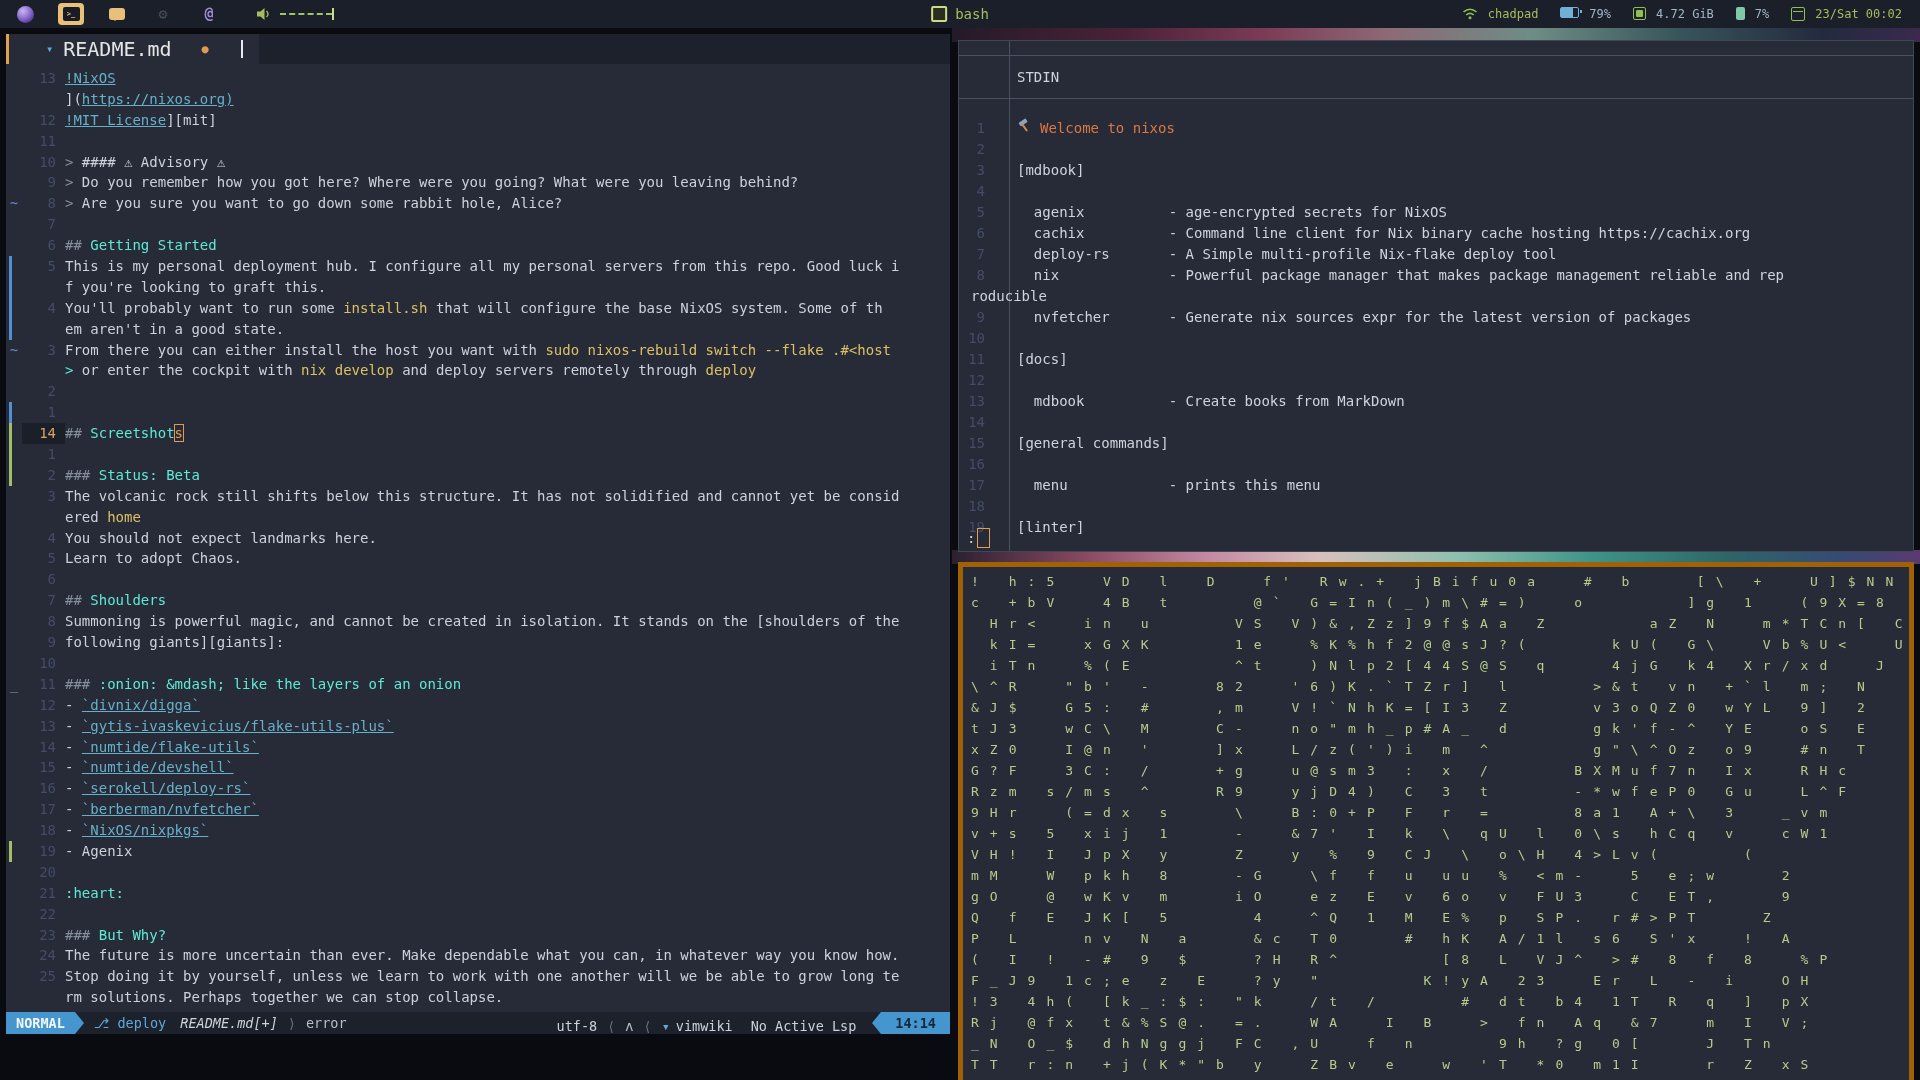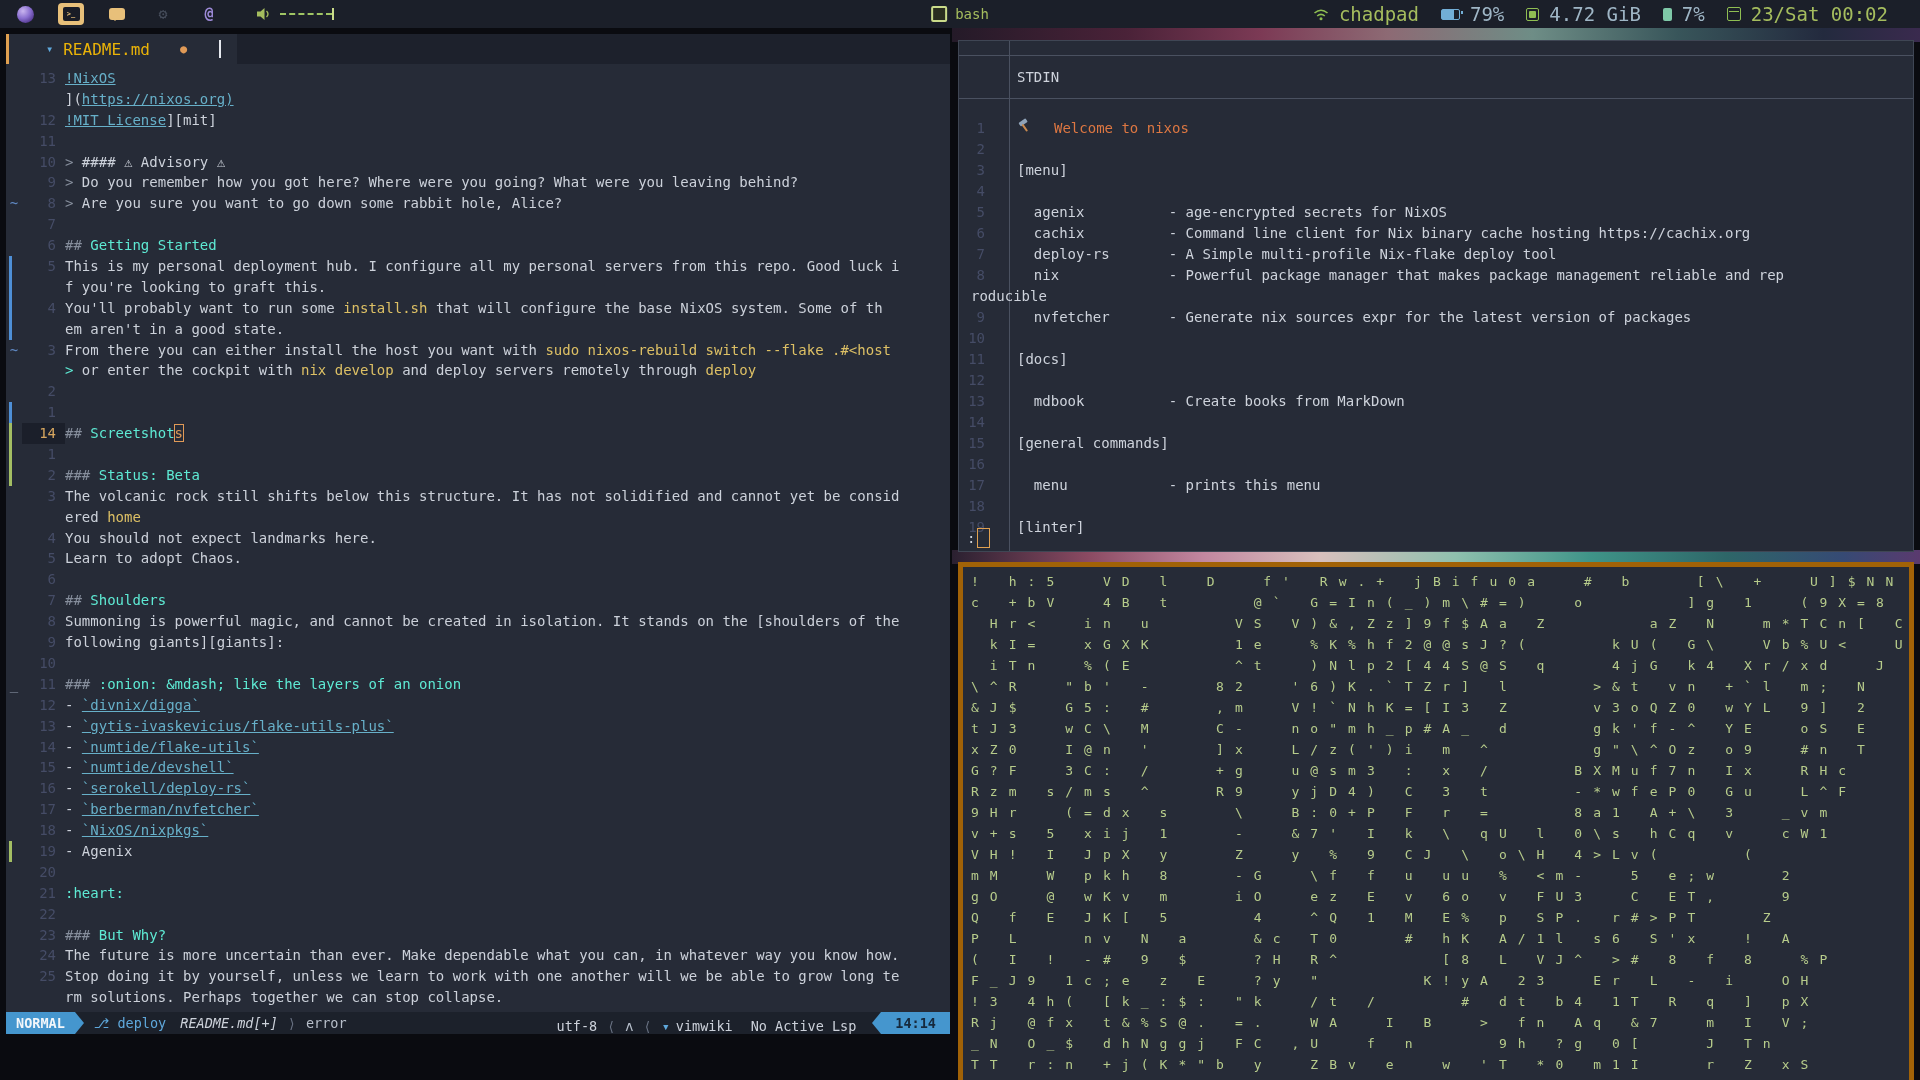--- a/index.html
+++ b/index.html
@@ -22,21 +22,21 @@
   .chat-bubble::after{content:'';position:absolute;left:3px;bottom:-4px;border:3px solid transparent;border-top-color:#e8c07a;}
   .gear{font-size:15px;color:#464d5b;line-height:1;}
   .at-icon{font-size:15px;color:#9d8ad8;font-weight:bold;line-height:1;}
   .volume{display:flex;align-items:center;gap:8px;margin-left:14px;}
   .vol-slider{width:52px;border-top:2px dashed #9fc464;position:relative;}
   .vol-handle{position:absolute;right:-2px;top:-7px;width:2px;height:12px;background:#cadb8a;}
   .tb-center{position:absolute;left:50%;top:0;height:28px;transform:translateX(-50%);
     display:flex;align-items:center;gap:8px;}
   .bash-icon{width:12px;height:12px;border:2px solid #cadb8a;border-radius:2px;background:#2a2e1f;}
   .tb-title{color:#a5bd5e;font-size:14px;}
-  .tb-right{margin-left:auto;display:flex;align-items:center;gap:10px;padding-right:32px;font-size:19px;}
+  .tb-right{margin-left:auto;display:flex;gap:10px;padding-right:18px;font-size:12px;}
   .tb-val{color:#9fb6c6;}
   .tb-grn{color:#a5bd5e;}
   .batt{width:17px;height:9px;border:1.5px solid #72aed6;border-radius:2px;position:relative;background:linear-gradient(90deg,#72aed6 70%,transparent 70%);}
   .batt::after{content:'';position:absolute;right:-4px;top:1.5px;width:2px;height:3px;background:#72aed6;}
   .cpu-ic{width:11px;height:11px;border:1.5px solid #8fbe52;border-radius:2px;position:relative;}
   .cpu-ic::after{content:'';position:absolute;inset:2px;background:#8fbe52;border-radius:1px;}
   .ram-ic{width:9px;height:13px;background:#7fc9a8;border-radius:2px;}
   .cal-ic{width:12px;height:12px;border:1.5px solid #8fbe52;border-radius:2px;position:relative;}
   .cal-ic::after{content:'';position:absolute;left:1px;right:1px;top:2.5px;height:1.5px;background:#8fbe52;}
   .gap8{display:inline-block;width:2px;}
@@ -44,21 +44,21 @@
   .strip-a{position:absolute;left:952px;top:28px;right:0;height:14px;
     background:linear-gradient(90deg,#241a28,#4a2238 18%,#7c3a55 32%,#8d6a74 45%,#6e8d86 60%,#38555a 75%,#232a3e 90%,#3a2a4e);}
   .strip-b{position:absolute;left:952px;top:550px;right:0;height:14px;
     background:linear-gradient(90deg,#2a2030,#8a4a62 14%,#c287a0 26%,#d8c0bd 38%,#8fc0ae 52%,#3f9488 66%,#2e6668 80%,#364a74 92%,#5a3a6e);}
   
   .editor-win{position:absolute;left:6px;top:34px;width:944px;height:1000px;background:#262b37;overflow:hidden;}
   .tabbar{position:relative;height:30px;background:#1d212c;display:flex;align-items:center;}
   .tab-accent{position:absolute;left:0;top:0;width:3px;height:30px;background:#e0a050;}
   .tab{display:flex;align-items:center;gap:10px;height:30px;background:#262b37;padding:0 16px 0 40px;}
   .tab-chev{color:#5fa8dc;font-size:12px;}
-  .tab-name{color:#eab308;font-size:16px;}
+  .tab-name{color:#e5e5e5;font-size:20px;}
   .tab-dot{color:#e09a57;font-size:12px;margin-left:20px;}
   .tab-cursor{width:2px;height:18px;background:#e6e9ef;margin-left:22px;}
   .ed-content{position:absolute;left:0;right:0;top:32px;bottom:22px;overflow:hidden;padding-top:2px;font-size:14px;}
   .ed-row{height:20.9px;line-height:20.9px;white-space:pre;display:flex;}
   .ed-marker{display:inline-block;width:16px;position:relative;flex:none;color:#5f87c0;text-align:center;}
   .ed-marker.bar-b::before,.ed-marker.bar-g::before{content:'';position:absolute;left:3px;top:0;bottom:0;width:3px;}
   .ed-marker.bar-b::before{background:#4e8fd6;}
   .ed-marker.bar-g::before{background:#a3be63;}
   .ed-marker.sym-u{color:#8a93a5;}
   .ed-num{display:inline-block;width:34px;flex:none;text-align:right;padding-right:9px;color:#454c66;}
@@ -91,21 +91,21 @@
   
   .pager-win{position:absolute;left:958px;top:40px;width:956px;height:512px;background:#262b37;
     border:1px solid #3f4654;box-sizing:border-box;overflow:hidden;}
   .pg-rule-top{position:absolute;left:0;right:0;top:14px;border-top:1px solid #4a5160;}
   .pg-rule-bot{position:absolute;left:0;right:0;top:57px;border-top:1px solid #4a5160;}
   .pg-gutterline{position:absolute;left:50px;top:0;bottom:0;border-left:1px solid #4a5160;}
   .pg-header{position:absolute;left:58px;top:15px;height:42px;line-height:42px;color:#ced3dc;font-size:14px;}
   .pg-rows{position:absolute;left:0;right:0;top:77px;font-size:14px;}
   .pg-row{height:21px;line-height:21px;white-space:pre;display:flex;}
   .pg-num{display:inline-block;width:46px;flex:none;text-align:right;padding-right:20px;box-sizing:border-box;color:#454c66;}
-  .pg-text{margin-left:12px;color:#ced3dc;flex:1;overflow:hidden;display:flex;align-items:center;gap:22px;}
+  .pg-text{margin-left:12px;color:#ced3dc;flex:1;overflow:hidden;display:flex;align-items:center;gap:8px;}
   .pg-text.orange{color:#dd7742;}
   .pg-wrap .pg-text{margin-left:-34px;}
   .pg-prompt{position:absolute;left:8px;bottom:3px;display:flex;align-items:center;gap:2px;color:#ced3dc;font-size:14px;}
   .pg-cursor{width:11px;height:18px;border:1.5px solid #e0a050;}
   
   .matrix-win{position:absolute;left:958px;top:562px;width:956px;height:644px;background:#262b37;
     border:5px solid #a16207;box-sizing:border-box;overflow:hidden;padding:4px 0 0 8px;}
   .mx-row{height:21px;line-height:21px;white-space:pre;font-size:13px;letter-spacing:1.6px;color:#b7cc8b;}
 </style>
 </head>
@@ -249,21 +249,21 @@
   <span class="pg-gutterline"></span>
   <span class="pg-rule-top"></span>
   <span class="pg-header">STDIN</span>
   <span class="pg-rule-bot"></span>
   <div class="pg-rows">
       <div class="pg-row"><span class="pg-num">1</span><span class="pg-text orange"><span><svg width="15" height="15" viewBox="0 0 16 16">
               <rect x="2" y="2.5" width="9" height="4.5" rx="1" fill="#8fa3b8" transform="rotate(-35 6.5 4.7)"></rect>
               <rect x="7.2" y="6" width="2.2" height="9" rx="1" fill="#c88a50" transform="rotate(-35 8.3 10.5)"></rect>
             </svg></span><span>Welcome to nixos</span></span></div>
       <div class="pg-row"><span class="pg-num">2</span><span class="pg-text"><span></span></span></div>
-      <div class="pg-row"><span class="pg-num">3</span><span class="pg-text"><span>[menu]</span></span></div>
+      <div class="pg-row"><span class="pg-num">3</span><span class="pg-text"><span>[mdbook]</span></span></div>
       <div class="pg-row"><span class="pg-num">4</span><span class="pg-text"><span></span></span></div>
       <div class="pg-row"><span class="pg-num">5</span><span class="pg-text"><span>  agenix          - age-encrypted secrets for NixOS</span></span></div>
       <div class="pg-row"><span class="pg-num">6</span><span class="pg-text"><span>  cachix          - Command line client for Nix binary cache hosting https://cachix.org</span></span></div>
       <div class="pg-row"><span class="pg-num">7</span><span class="pg-text"><span>  deploy-rs       - A Simple multi-profile Nix-flake deploy tool</span></span></div>
       <div class="pg-row"><span class="pg-num">8</span><span class="pg-text"><span>  nix             - Powerful package manager that makes package management reliable and rep</span></span></div>
       <div class="pg-row pg-wrap"><span class="pg-num"></span><span class="pg-text"><span>roducible</span></span></div>
       <div class="pg-row"><span class="pg-num">9</span><span class="pg-text"><span>  nvfetcher       - Generate nix sources expr for the latest version of packages</span></span></div>
       <div class="pg-row"><span class="pg-num">10</span><span class="pg-text"><span></span></span></div>
       <div class="pg-row"><span class="pg-num">11</span><span class="pg-text"><span>[docs]</span></span></div>
       <div class="pg-row"><span class="pg-num">12</span><span class="pg-text"><span></span></span></div>

